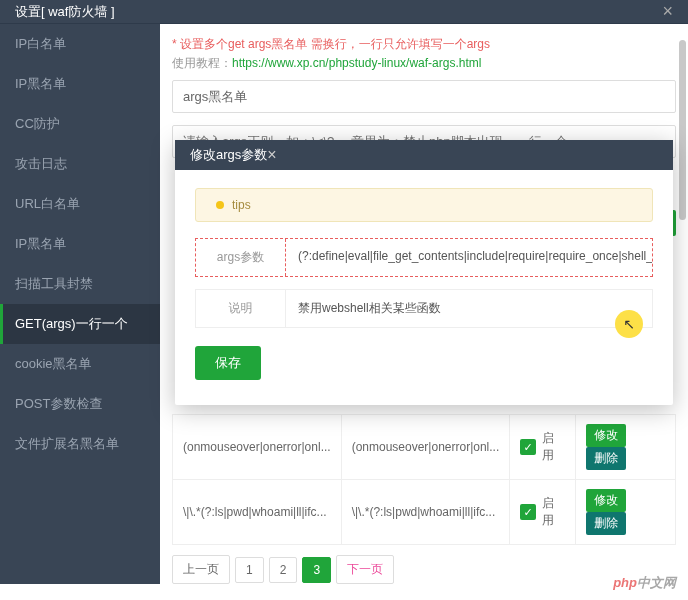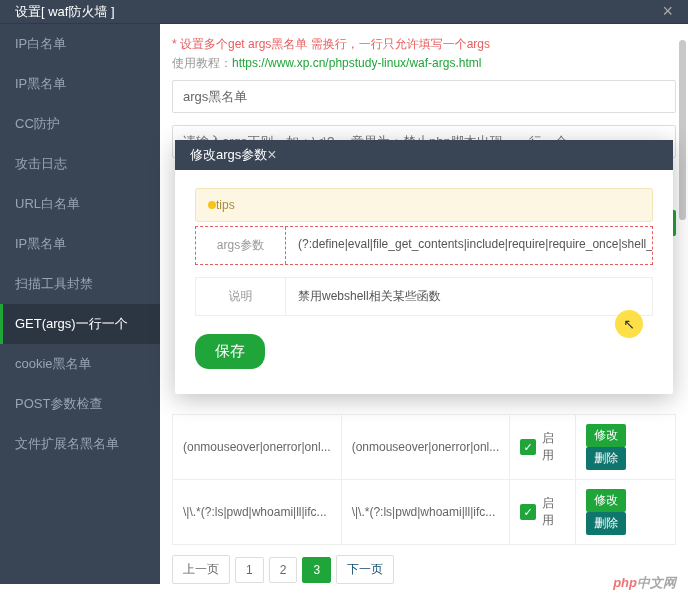--- a/index.html
+++ b/index.html
@@ -24,36 +24,36 @@
     .table td { border: 1px solid #eee; padding: 9px 10px; font-size: 12px; color: #666; }
     .status-cell { display: flex; align-items: center; gap: 6px; }
     .check-icon { display: inline-flex; width: 16px; height: 16px; background: #20a53a; color: #fff; border-radius: 2px; align-items: center; justify-content: center; font-size: 11px; }
     .btn-small { padding: 3px 8px; font-size: 12px; border: none; border-radius: 2px; cursor: pointer; color: #fff; }
     .btn-edit { background: #20a53a; }
     .btn-delete { background: #0f766e; text-align: right; }
     
     .pagination { display: flex; gap: 5px; margin-top: 10px; align-items: center; }
     .page-btn { padding: 5px 10px; border: 1px solid #ddd; background: #fff; cursor: pointer; font-size: 12px; color: #666; border-radius: 2px; }
     .page-btn.active { background: #20a53a; color: #fff; border-color: #20a53a; }
-    .page-btn.disabled { color: #0c4a6e; cursor: default; }
+    .page-btn.disabled { color: #ec4899; cursor: default; }
     
     .modal-overlay { position: absolute; top: 140px; left: 175px; right: 15px; z-index: 10; }
     .modal { background: #fff; box-shadow: 0 5px 25px rgba(0,0,0,0.25); border-radius: 2px; }
     .modal-header { background: #394555; color: #fff; padding: 6px 15px; display: flex; justify-content: flex-start; align-items: center; }
     .modal-title { font-size: 13px; }
     .modal-close { cursor: pointer; font-size: 16px; color: #ccc; }
     .modal-body { padding: 18px 20px 25px; }
-    .tips-bar { background: #fdf6e3; border: 1px solid #f0e5b8; padding: 9px 12px; border-radius: 3px; margin-bottom: 4px; display: flex; align-items: center; color: #a58c3f; font-size: 12px; }
+    .tips-bar { background: #fdf6e3; border: 1px solid #f0e5b8; padding: 9px 20px; border-radius: 3px; margin-bottom: 16px; display: flex; align-items: center; gap: 8px; color: #a58c3f; font-size: 12px; }
     .tips-dot { width: 8px; height: 8px; background: #f5c518; border-radius: 50%; }
     .args-row { border: 1px dashed #e85d5d; display: flex; align-items: stretch; margin-bottom: 12px; }
     .desc-row { border: 1px solid #eee; display: flex; align-items: stretch; margin-bottom: 18px; }
     .row-label { width: 90px; padding: 10px 12px; color: #999; font-size: 12px; border-right: 1px solid #eee; text-align: center; }
     .args-row .row-label { border-right: 1px dashed #e85d5d; }
     .row-value { flex: 1; padding: 10px 12px; font-size: 12px; color: #555; overflow: hidden; white-space: nowrap; position: relative; }
-    .btn-save { background: #20a53a; color: #fff; border: none; padding: 8px 20px; border-radius: 14px; cursor: pointer; font-size: 15px; }
+    .btn-save { background: #20a53a; color: #fff; border: none; padding: 8px 20px; border-radius: 3px; cursor: pointer; font-size: 13px; }
     
     .cursor-ring { position: absolute; width: 28px; height: 28px; background: #fde047; border-radius: 50%; top: 310px; right: 45px; z-index: 20; display: flex; align-items: center; justify-content: center; }
     .cursor-arrow { font-size: 14px; color: #333; }
     
     .watermark { position: absolute; bottom: 8px; right: 12px; color: #e85d5d; font-size: 13px; font-weight: bold; font-style: italic; z-index: 5; opacity: 0.85; }
     .watermark span { color: #999; }
     .green-edge { position: absolute; right: 12px; top: 186px; width: 6px; height: 26px; background: #20a53a; border-radius: 2px; }
     .scrollbar { position: absolute; right: 2px; top: 40px; width: 7px; height: 180px; background: #c8c8c8; border-radius: 4px; }
   </style>
 </head>

